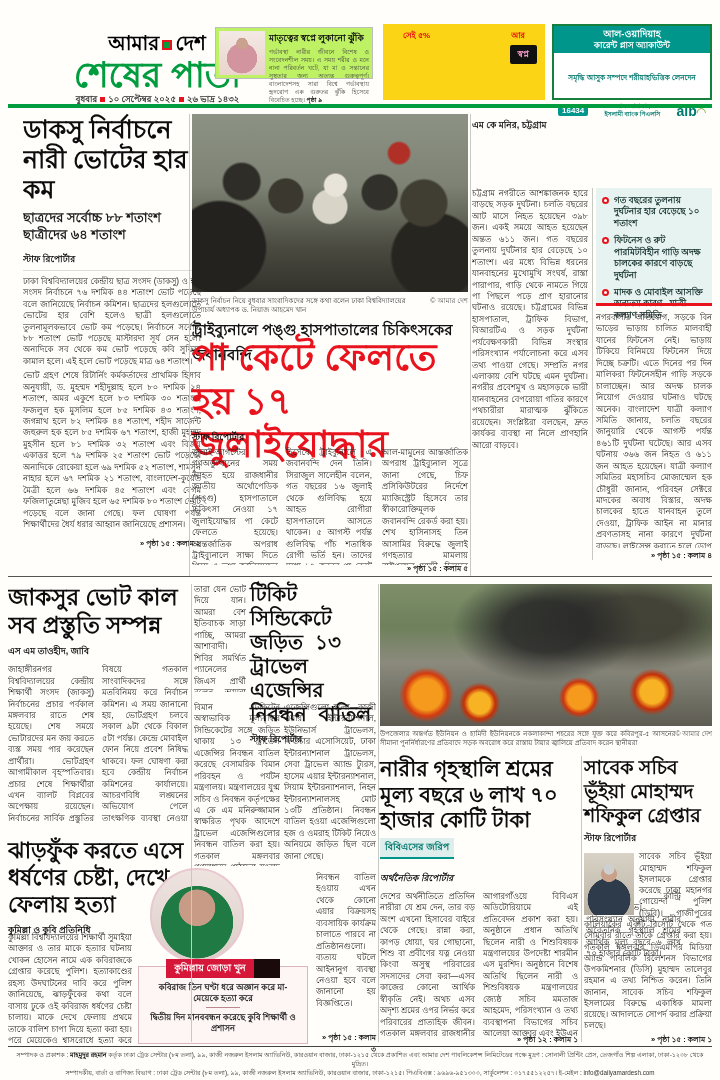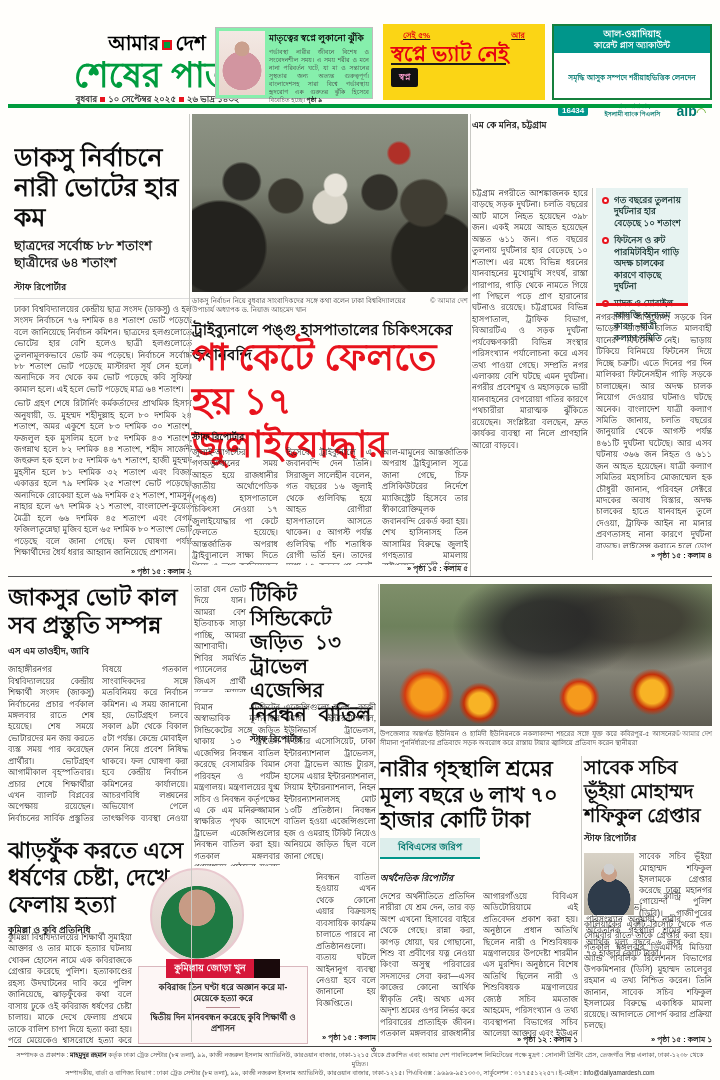--- a/index.html
+++ b/index.html
@@ -14,46 +14,46 @@
   .jump{font-size:7.5px;font-weight:bold;color:#111;text-align:right;}
   .headline{font-weight:bold;color:#0d0d0d;line-height:1.2;margin:0;}
   
   #pagenum{position:absolute;left:20px;top:40px;font-size:46px;font-weight:bold;color:#8f8f8f;}
   #brandline{position:absolute;left:82px;top:28px;width:150px;text-align:center;font-size:20px;font-weight:bold;color:#000;}
   .brand-square{display:inline-block;width:10px;height:10px;background:#009c3e;border:2px solid #e8131d;margin:0 3px;vertical-align:middle;}
   #sectiontitle{position:absolute;left:70px;top:48px;width:175px;text-align:center;font-size:35px;font-weight:bold;color:#009c3e;}
   #dateline{position:absolute;left:60px;top:93px;width:195px;text-align:center;font-size:8.5px;font-weight:bold;color:#333;}
   .sep-sq{display:inline-block;width:5px;height:5px;background:#e8131d;margin:0 3px;vertical-align:middle;}
   
-  #promo{position:absolute;left:215px;top:27px;width:158px;height:72px;border:1px solid #bdbdbd;background:#86efac;display:flex;padding:3px;gap:4px;}
+  #promo{position:absolute;left:215px;top:27px;width:158px;height:52px;border:1px solid #bdbdbd;background:#bef264;display:flex;padding:3px;gap:4px;}
   #promo .photo{width:46px;height:100%;background:
     radial-gradient(circle at 50% 28%,#caa08e 0 14%,transparent 15%),
     radial-gradient(circle at 50% 62%,#d295a0 0 42%,transparent 43%),
     linear-gradient(#f3e9e4,#e9d4cc);flex:none;}
   #promo .ttl{font-size:9px;font-weight:bold;color:#0a0a0a;margin-bottom:2px;}
   #promo .bd{font-size:6.1px;line-height:1.3;color:#444;text-align:justify;}
   #promo .pref{font-weight:bold;color:#000;}
   
-  #shwapno{position:absolute;left:383px;top:24px;width:162px;height:76px;background:#fbd515;padding:5px 8px;text-align:left;text-decoration:underline;}
+  #shwapno{position:absolute;left:383px;top:24px;width:162px;height:76px;background:#fbd515;padding:5px 8px;text-align:right;}
   #shwapno .row1{display:flex;justify-content:space-between;align-items:flex-end;font-size:8px;font-weight:bold;color:#e60012;padding:0 12px;}
   #shwapno .main{font-size:21px;font-weight:bold;color:#e60012;line-height:1.1;}
   #shwapno .logo{display:inline-block;margin-top:3px;background:#111;color:#ff9fd0;font-size:9px;font-weight:bold;padding:2px 8px;border-radius:2px;}
   
   #bank{position:absolute;left:552px;top:24px;width:160px;height:76px;border:2px solid #15803d;background:#fff;}
   #bank .hd{background:#00968b;color:#fff;text-align:center;font-weight:bold;font-size:9.5px;line-height:1.25;padding:2px 0;}
   #bank .hd .l2{font-size:8.5px;}
   #bank .tag{font-size:7.3px;font-weight:bold;color:#00776d;text-align:center;margin:19px 2px;}
   #bank .row{display:flex;align-items:center;justify-content:space-between;padding:0 4px;}
   #bank .phone{background:#00968b;color:#fff;font-size:8px;font-weight:bold;padding:1px 4px;border-radius:2px;}
   #bank .bn{font-size:6px;color:#00776d;text-align:center;line-height:1.2;font-weight:bold;}
   #bank .aib{font-size:14px;font-weight:bold;color:#007a70;}
   #bank .arch{color:#58a618;font-size:12px;font-weight:bold;}
   #greenrule{position:absolute;left:8px;top:104px;width:704px;height:4px;background:#009c3e;}
   
-  #a-dakshu{position:absolute;left:14px;top:114px;width:178px;height:462px;overflow:hidden;margin-top:28px;}
+  #a-dakshu{position:absolute;left:23px;top:114px;width:178px;height:462px;overflow:hidden;}
   #a-dakshu h1{font-size:25px;}
   #a-dakshu .sub{font-size:13px;font-weight:bold;line-height:1.3;margin-top:6px;}
   #a-dakshu .byline{margin-top:8px;border-bottom:1px solid #ddd;padding-bottom:3px;}
   #a-dakshu .body-text{margin-top:5px;height:262px;}
   
   #pressphoto{position:absolute;left:192px;top:114px;width:276px;height:178px;background:
     radial-gradient(circle at 18% 38%,#2e2d28 0 7%,transparent 8%),
     radial-gradient(circle at 34% 46%,#3a382f 0 8%,transparent 9%),
     radial-gradient(circle at 52% 40%,#e8e4da 0 6%,transparent 7%),
     radial-gradient(circle at 50% 52%,#d8d4c8 0 10%,transparent 11%),
@@ -68,21 +68,21 @@
   #kicker{position:absolute;left:192px;top:318px;width:276px;font-size:15px;font-weight:bold;color:#111;}
   #redhead{position:absolute;left:192px;top:336px;width:276px;font-size:37px;line-height:1.18;font-weight:bold;color:#e8131d;margin:0;}
   #trib-byline{position:absolute;left:192px;top:430px;}
   .trib-col{position:absolute;top:447px;width:86px;height:118px;}
   #trib-jump{position:absolute;left:382px;top:563px;width:86px;}
   
   #a-acc{position:absolute;left:472px;top:112px;width:240px;}
   #a-acc h1{font-size:23px;line-height:1.25;}
   #a-acc .byline{margin-top:6px;}
   #acc-left{position:absolute;left:472px;top:188px;width:116px;height:372px;}
-  #acc-box{position:absolute;left:596px;top:188px;width:92px;height:118px;background:#e7f3f1;padding:7px 6px 6px 6px;}
+  #acc-box{position:absolute;left:596px;top:188px;width:116px;height:118px;background:#e7f3f1;padding:7px 6px 6px 6px;}
   #acc-box .item{display:flex;gap:5px;margin-bottom:6px;}
   #acc-box .dot{flex:none;width:7px;height:7px;border:2px solid #e8131d;border-radius:50%;background:#fff;margin-top:2px;}
   #acc-box .txt{font-size:8.8px;font-weight:bold;line-height:1.3;color:#17332f;}
   #acc-box .bar{position:absolute;left:0;bottom:0;width:100%;height:3px;background:#e8131d;}
   #acc-right{position:absolute;left:596px;top:312px;width:116px;height:236px;}
   #acc-jump{position:absolute;left:596px;top:550px;width:116px;}
   #midrule{left:8px;top:576px;width:704px;background:#555;}
   
   #a-jakshu{position:absolute;left:8px;top:584px;width:180px;height:248px;overflow:hidden;}
   #a-jakshu h1{font-size:23px;}
@@ -119,21 +119,21 @@
     radial-gradient(circle at 60% 80%,#f59a1c 0 5%,#cc3510 7%,transparent 9%),
     radial-gradient(circle at 82% 76%,#f8b325 0 4%,#c33009 6%,transparent 8%),
     radial-gradient(ellipse at 50% 30%,rgba(40,40,40,.85) 0 18%,transparent 40%),
     radial-gradient(ellipse at 75% 25%,rgba(55,50,45,.8) 0 15%,transparent 35%),
     linear-gradient(180deg,#7f8f6a 0%,#6e815c 30%,#8b8a7c 55%,#77766b 75%,#5e5c52 100%);}
   #firecaption{position:absolute;left:380px;top:730px;width:332px;font-size:6.8px;line-height:1.3;color:#333;text-align:justify;}
   #firecaption .credit{float:right;color:#555;}
   
   #a-dom{position:absolute;left:380px;top:756px;width:198px;}
   #a-dom h1{font-size:21px;line-height:1.22;}
-  #dom-kicker{display:inline-block;background:#ddeeec;color:#00776d;font-size:9.5px;font-weight:bold;padding:2px 18px;margin-top:5px;border-bottom:2px solid #00968b;}
+  #dom-kicker{display:inline-block;background:#ddeeec;color:#00776d;font-size:9.5px;font-weight:bold;padding:2px 5px;margin-top:5px;border-bottom:2px solid #00968b;}
   #a-dom .byline{margin-top:12px;font-style:italic;}
   #dom-cols{margin-top:5px;column-count:2;column-gap:8px;height:152px;font-size:8.3px;line-height:1.38;text-align:justify;color:#222;}
   #dom-jump{position:absolute;left:482px;top:1034px;width:96px;}
   
   #a-sec{position:absolute;left:584px;top:756px;width:128px;}
   #a-sec h1{font-size:19px;line-height:1.25;}
   #a-sec .byline{margin-top:4px;}
   #sec-body{margin-top:5px;height:208px;font-size:8.3px;line-height:1.36;text-align:justify;color:#222;overflow:hidden;}
   #sec-photo{float:left;width:50px;height:62px;margin:2px 5px 2px 0;background:
     radial-gradient(circle at 50% 26%,#cfcfcf 0 10%,transparent 11%),
@@ -165,21 +165,20 @@
       <div class="ttl">মাতৃত্বের স্বপ্নে লুকানো ঝুঁকি</div>
       <div class="bd"><span>গর্ভাবস্থা নারীর জীবনে বিশেষ ও সংবেদনশীল সময়। এ সময় শরীর ও মনে নানা পরিবর্তন ঘটে, যা মা ও সন্তানের সুস্থতার জন্য অত্যন্ত গুরুত্বপূর্ণ। বাংলাদেশসহ সারা বিশ্বে গর্ভাবস্থায় হৃদরোগ এক গুরুতর ঝুঁকি হিসেবে বিবেচিত হচ্ছে।</span> <span class="pref">পৃষ্ঠা ৯</span></div>
     </div>
   </div>
 
   <div id="shwapno">
     <div class="row1">
       <span>সেই ৫%</span>
       <span>আর</span>
     </div>
-    <div class="main">স্বপ্নে ভ্যাট নেই</div>
     <span class="logo">স্বপ্ন</span>
   </div>
 
   <div id="bank">
     <div class="hd">
       <div>আল-ওয়াদিয়াহ</div>
       <div class="l2">কারেন্ট প্লাস অ্যাকাউন্ট</div>
     </div>
     <div class="tag">সমৃদ্ধি আসুক সম্পদে শরীয়াহভিত্তিক লেনদেন</div>
     <div class="row">

